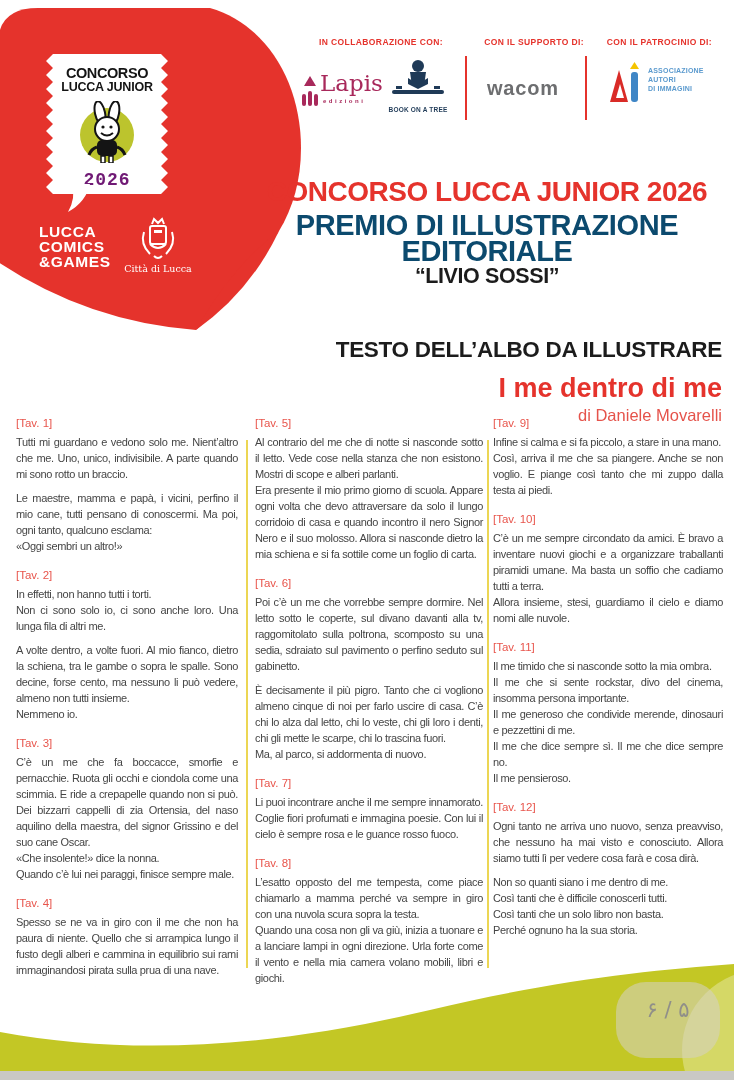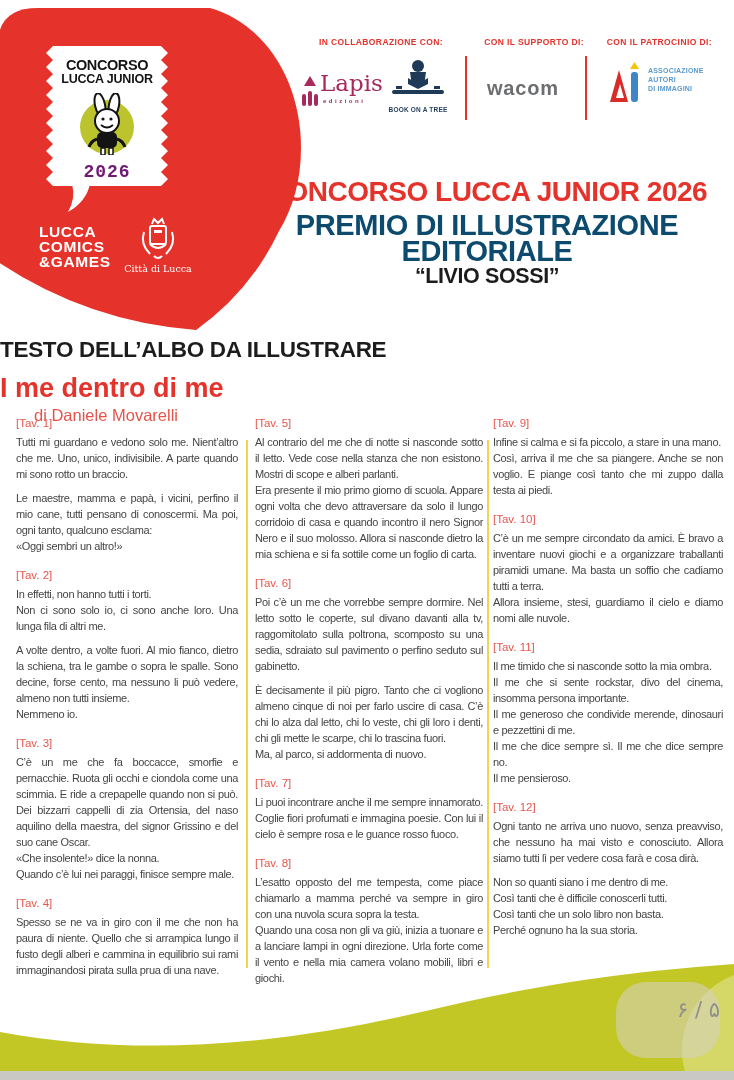--- a/index.html
+++ b/index.html
@@ -3,21 +3,21 @@
 <meta charset="utf-8">
 <style>
   html,body{margin:0;padding:0;background:#fff;}
   .page{position:relative;width:734px;height:1080px;background:#ffffff;overflow:hidden;
         font-family:"Liberation Sans",sans-serif;}
 
   
   .bubble{position:absolute;left:-2px;top:6px;width:312px;height:336px;}
 
   
-  .ticket{position:absolute;left:46px;top:46px;width:122px;height:140px;text-align:center;}
+  .ticket{position:absolute;left:46px;top:54px;width:122px;height:140px;text-align:center;}
   .ticket svg.tbg{position:absolute;left:0;top:0;width:122px;height:140px;}
   .tk1{position:absolute;left:0;top:11px;width:122px;font-size:14.5px;font-weight:800;letter-spacing:-0.4px;color:#141414;}
   .tk2{position:absolute;left:0;top:26px;width:122px;font-size:12.5px;font-weight:800;letter-spacing:-0.2px;color:#141414;}
   .mascot{position:absolute;left:31px;top:47px;width:60px;height:62px;}
   .tyear{position:absolute;left:0;top:116px;width:122px;font-size:18px;font-weight:800;letter-spacing:1px;color:#701a75;font-family:Liberation Mono, monospace;}
   .ticket-tail{position:absolute;left:66px;top:184px;width:26px;height:30px;}
 
   
   .lcg{position:absolute;left:39px;top:224px;color:#fff;font-weight:800;font-size:15.5px;line-height:15px;letter-spacing:0.6px;}
   .crest{position:absolute;left:130px;top:216px;width:56px;height:46px;}
@@ -38,41 +38,41 @@
   .aai{position:absolute;left:610px;top:62px;width:110px;height:50px;}
   .aai-text{position:absolute;left:38px;top:4px;font-size:7px;font-weight:700;color:#5b9ace;line-height:9px;letter-spacing:0.2px;}
 
   
   .banner{position:absolute;left:248px;top:176px;width:478px;text-align:center;}
   .bt1{font-size:28px;font-weight:800;letter-spacing:-0.5px;color:#e5332c;line-height:32px;}
   .bt2{font-size:29px;font-weight:800;letter-spacing:-0.4px;color:#0c4a6e;line-height:26px;margin-top:4px;}
   .bt3{font-size:21.5px;font-weight:800;letter-spacing:-0.4px;color:#1c1c1c;line-height:24px;}
 
   
-  .sect{position:absolute;left:0;top:337px;width:722px;text-align:left;}
+  .sect{position:absolute;left:0;top:337px;width:722px;text-align:right;}
   .kicker{font-size:22.5px;font-weight:800;letter-spacing:-0.3px;color:#1c1c1c;}
   .stitle{font-size:27px;font-weight:800;color:#e5332c;margin-top:10px;}
   .sauthor{font-size:16.5px;color:#e5534b;margin-top:2px;margin-left:34px;}
 
   
   .col{position:absolute;top:417px;}
   .col1{left:16px;width:222px;} .col2{left:255px;width:228px;} .col3{left:493px;width:230px;}
   .tav-block{margin-bottom:15px;}
   .tav-label{font-size:11.5px;line-height:13px;margin-bottom:4px;color:#e8554c;}
   .para{margin:0 0 8px;font-size:11px;line-height:16px;letter-spacing:-0.35px;color:#454545;
         text-align:justify;white-space:pre-line;overflow-wrap:break-word;}
   .para:last-child{margin-bottom:0;}
   .divider{position:absolute;top:440px;width:2px;height:528px;background:#ecd654;}
   .div1{left:246px;} .div2{left:487px;}
 
   
   .wave{position:absolute;left:0;top:958px;width:734px;height:122px;}
   .page-blob{position:absolute;left:616px;top:982px;width:104px;height:76px;border-radius:30px;
              background:rgba(213,210,199,0.55);}
-  .page-num{position:absolute;left:616px;top:998px;width:104px;text-align:right;
+  .page-num{position:absolute;left:616px;top:998px;width:104px;text-align:center;
             font-family:"DejaVu Sans",sans-serif;font-size:21px;color:#908f89;}
   .bottom-strip{position:absolute;left:0;top:1071px;width:734px;height:9px;background:#c9c8c4;}
 </style>
 </head>
 <body>
 
 <div class="page">
 
   <svg class="bubble" viewBox="0 0 312 336" preserveAspectRatio="none">
     <path d="M 40,2 L 212,2 C 268,18 303,76 303,142 C 303,174 295,202 281,225

